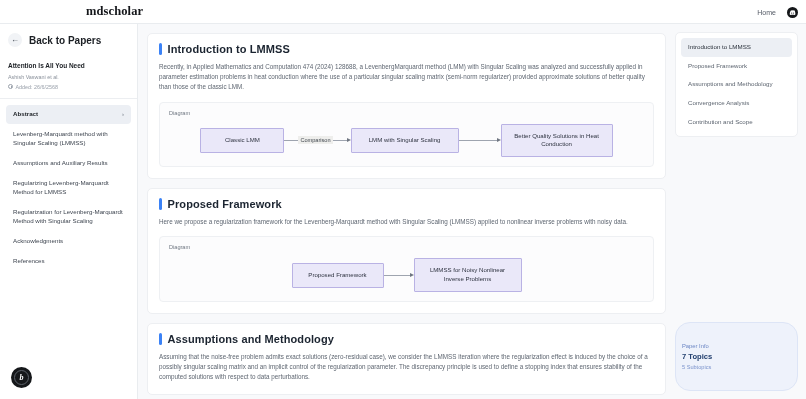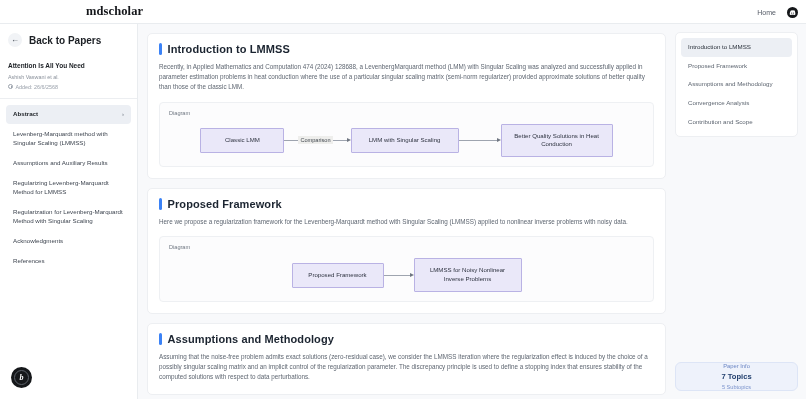--- a/index.html
+++ b/index.html
@@ -162,23 +162,23 @@
   }
   .outline-item {
     font-size: 6.2px; color: #5e6671;
     padding: 5px 7px; border-radius: 4px; line-height: 1.4;
   }
   .outline-item.active { background: #eceff4; color: #2b323c; }
   .info-card {
     margin-top: auto;
     background: #eef2fb;
     border: 1px solid #dde5f6;
-    border-radius: 6px;
-    padding: 0 6px;
-    text-align: center;
+    border-radius: 15px;
+    padding: 20px 6px;
+    text-align: left;
   }
   .info-title { font-size: 5.8px; color: #6b86c4; }
   .info-main { font-size: 7.6px; font-weight: bold; color: #23406f; margin-top: 3px; }
   .info-sub { font-size: 5.6px; color: #7b93cc; margin-top: 3px; }
 </style>
 </head>
 <body>
 
 <div class="app">
 

